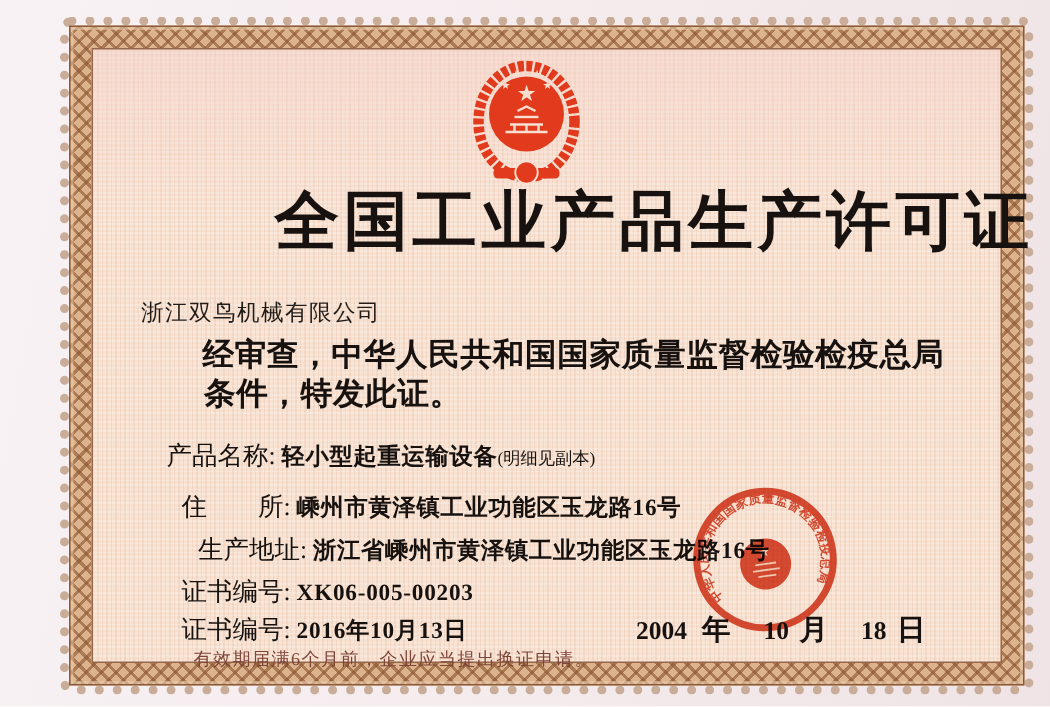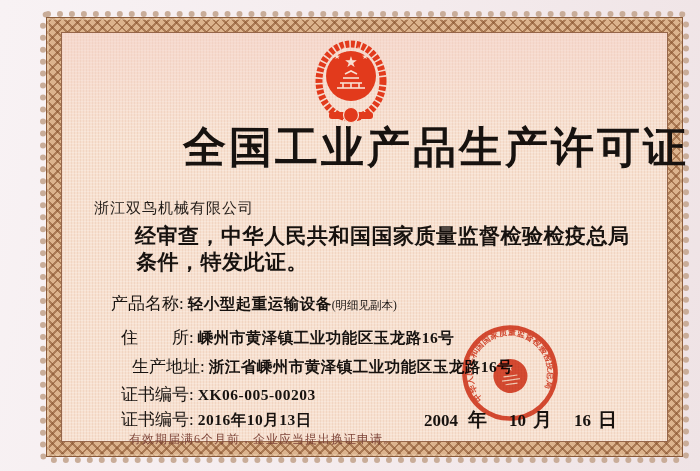--- a/index.html
+++ b/index.html
@@ -100,21 +100,21 @@
     </div>
 
     <div class="row r-valid">
       <span class="lab">证书编号:</span>
       <span class="val">2016年10月13日</span>
     </div>
 
     <div class="footnote">有效期届满6个月前，企业应当提出换证申请。</div>
 
     <div class="date-row">
-      <span class="num gap-s">2004</span><span class="unit gap-m">年</span><span class="num gap-x">10</span><span class="unit gap-m">月</span><span class="num gap-x">16</span><span class="unit">日</span>
+      <span class="num gap-s">2004</span><span class="unit gap-m">年</span><span class="num gap-x">10</span><span class="unit gap-m">月</span><span class="num gap-x">18</span><span class="unit">日</span>
     </div>
 
     <svg class="seal" viewBox="0 0 100 100">
       <circle cx="50" cy="50" r="45.5" fill="none" stroke="#d53a1e" stroke-width="4.6"></circle>
       <path id="sealArc" d="M 18.9,71.8 A 38 38 0 1 1 81.1,71.8" fill="none"></path>
       <text font-size="8.4" fill="#d53a1e" letter-spacing="0.2" font-weight="bold">
         <textPath href="#sealArc">中华人民共和国国家质量监督检验检疫总局</textPath>
       </text>
       <circle cx="50" cy="53" r="17" fill="#d53a1e"></circle>
       <text x="50" y="48" font-size="9" text-anchor="middle" fill="#f6ddcf">★</text>

